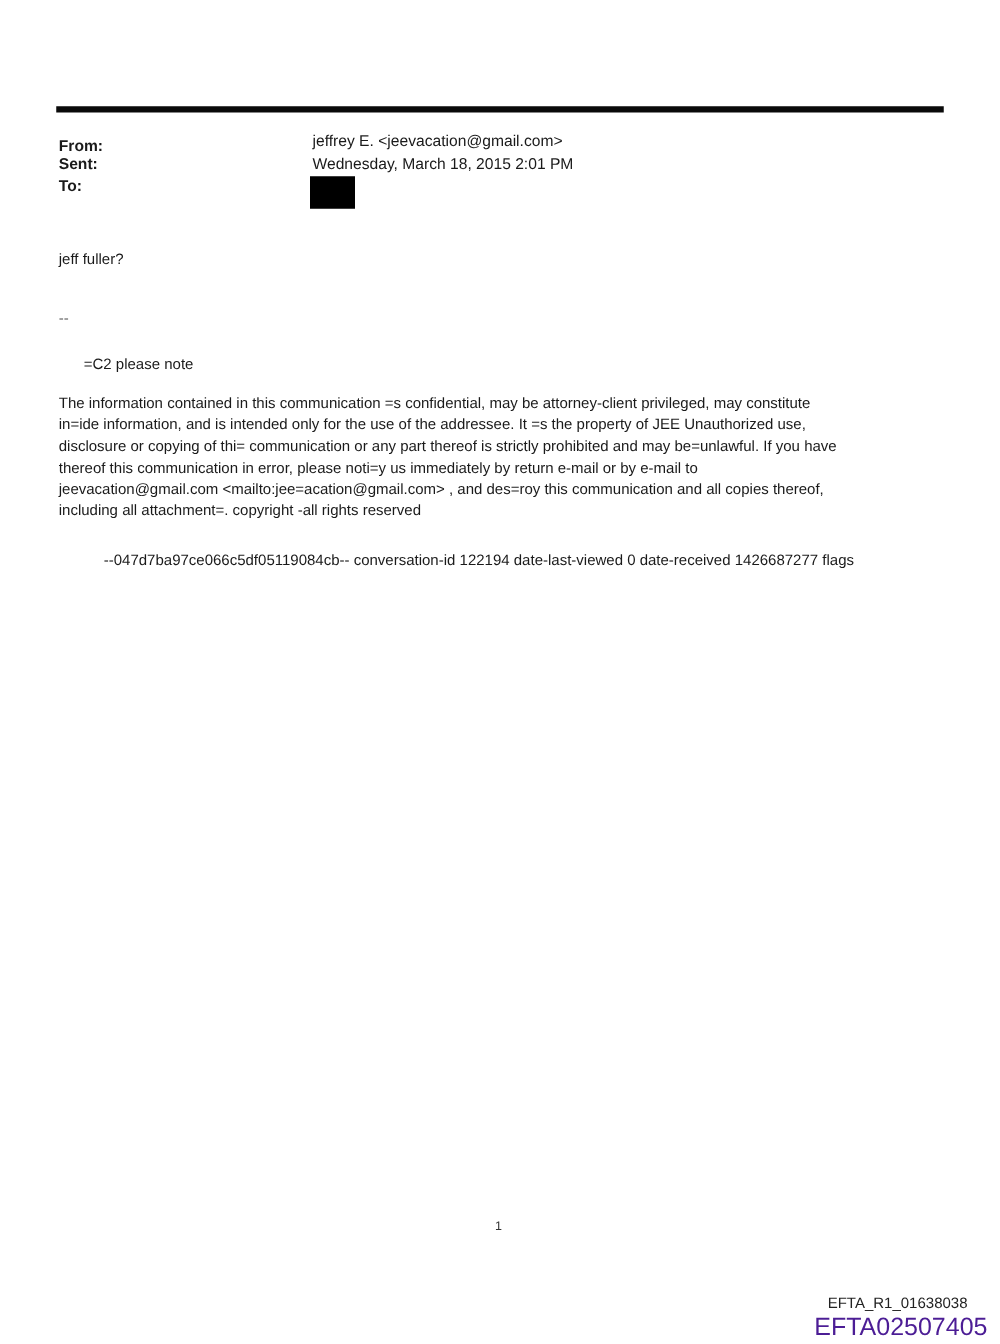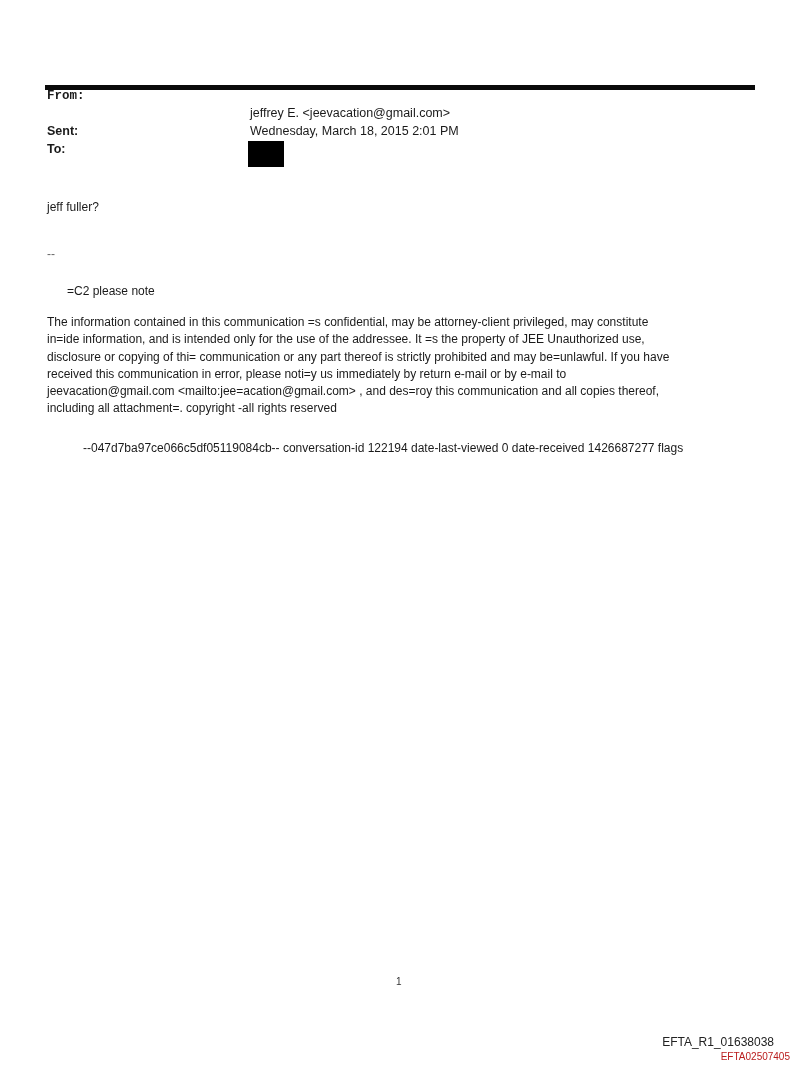--- a/index.html
+++ b/index.html
@@ -21,46 +21,46 @@
       position: absolute; left: 47px; font-size: 12px; line-height: 17.3px;
       width: 715px;
     }
     .page-num {
       position: absolute; left: 396px; top: 976px; font-size: 10px; color: #333;
     }
     .bates1 {
       position: absolute; right: 26px; top: 1035px; font-size: 12px; color: #222;
     }
     .bates2 {
-      position: absolute; right: 10px; top: 1051px; font-size: 10px; color: #b91c1c;
+      position: absolute; right: 10px; top: 1051px; font-size: 20px; color: #4c1d95;
     }
   </style>
 </head>
 <body>
 
 <div class="rule"></div>
 
-<div class="hdr-label" style="top:89px;font-family:Liberation Mono, monospace;">From:</div>
+<div class="hdr-label" style="top:110px;">From:</div>
 <div class="hdr-value" style="top:106px;">jeffrey E. &lt;jeevacation@gmail.com&gt;</div>
 
 <div class="hdr-label" style="top:124px;">Sent:</div>
 <div class="hdr-value" style="top:124px;">Wednesday, March 18, 2015 2:01 PM</div>
 
 <div class="hdr-label" style="top:142px;">To:</div>
 <div class="redact"></div>
 
 <div class="body-text" style="top:199px;">jeff fuller?</div>
 <div class="body-text" style="top:246px; color:#666;">--</div>
 <div class="body-text" style="top:283px; left:67px;">=C2  please note</div>
 
 <div class="body-text" style="top:314px;">
   <div>The information contained in this communication =s confidential, may be attorney-client privileged, may constitute</div>
   <div>in=ide information, and is intended only for the use of the addressee. It =s the property of JEE Unauthorized use,</div>
   <div>disclosure or copying of thi= communication or any part thereof is strictly prohibited and may be=unlawful. If you have</div>
-  <div>received this communication in error, please noti=y us immediately by return e-mail or by e-mail to</div>
+  <div>thereof this communication in error, please noti=y us immediately by return e-mail or by e-mail to</div>
   <div>jeevacation@gmail.com &lt;mailto:jee=acation@gmail.com&gt; , and des=roy this communication and all copies thereof,</div>
   <div>including all attachment=. copyright -all rights reserved</div>
 </div>
 
 <div class="body-text" style="top:440px;margin-left:36px;">
   <div>--047d7ba97ce066c5df05119084cb-- conversation-id 122194 date-last-viewed 0 date-received 1426687277 flags</div>
 </div>
 
 <div class="page-num">1</div>
 <div class="bates1">EFTA_R1_01638038</div>

